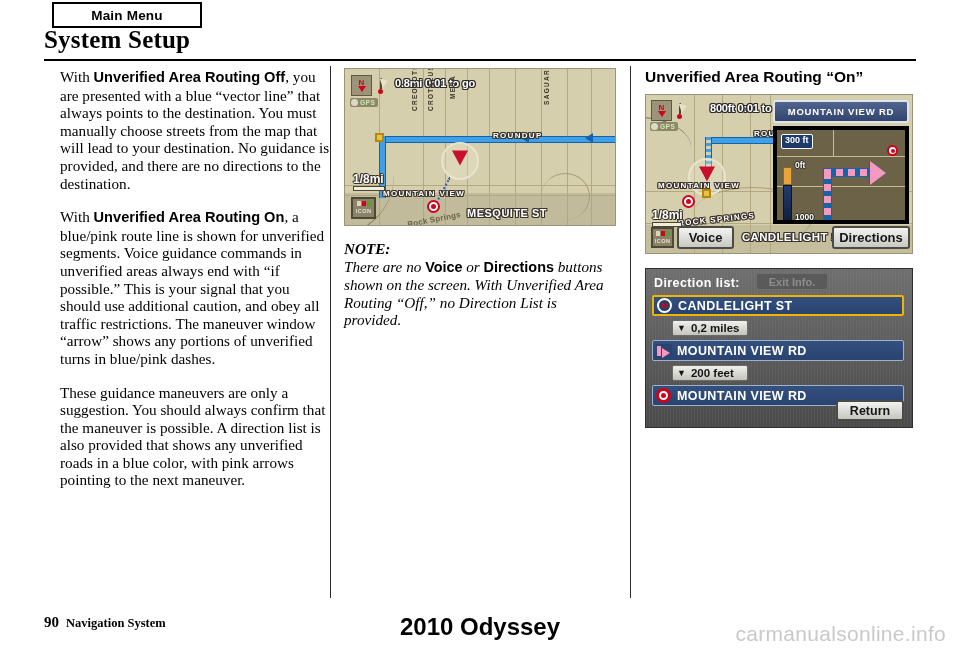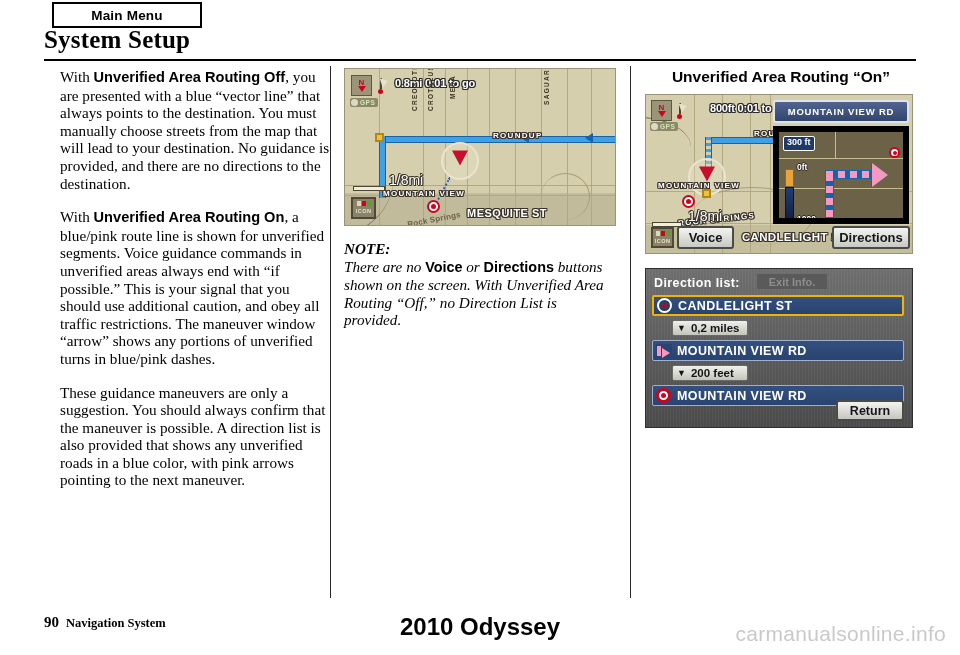--- a/index.html
+++ b/index.html
@@ -60,21 +60,21 @@
     height: 532px;
     background: #2a2a2a;
   }
   #divider-1 { left: 330px; }
   #divider-2 { left: 630px; }
 
   
   .column { position: absolute; top: 68px; }
   #col-left   { left: 60px;  width: 272px; }
   #col-mid    { left: 344px; width: 272px; }
-  #col-right  { left: 645px; width: 272px; text-align: center; }
+  #col-right  { left: 645px; width: 272px; }
 
   .body-par {
     font-family: "Liberation Serif", serif;
     font-size: 15.2px;
     line-height: 17.6px;
     color: #000;
     margin: 0 0 16px 0;
     text-align: left;
   }
   .body-par b {
@@ -286,25 +286,24 @@
                  1px 1px #39322a, -1px -1px #39322a, 1px -1px #39322a, -1px 1px #39322a;
   }
   .street-label.vert {
     transform: rotate(-90deg);
     transform-origin: left top;
   }
 
   .scale-badge {
     position: absolute;
     color: #ffffff;
-    font-size: 14px;
-    font-weight: normal;
+    font-size: 12px;
+    font-weight: bold;
     text-shadow: -1px 0 #3a3428, 1px 0 #3a3428, 0 -1px #3a3428, 0 1px #3a3428,
                  1px 1px #3a3428, -1px -1px #3a3428;
-    margin-left: 36px;
   }
   .scale-bar {
     position:absolute;height:3px;background:#f2eeda;border:1px solid #4b4534;
   }
   .icon-button {
     position: absolute;
     width: 25px; height: 22px;
     background: #8a8369;
     border: 2px solid #4e4936;
     box-sizing: border-box;
@@ -339,21 +338,21 @@
     color:#ffffff;
     font-size:9.5px;
     font-weight:bold;
     letter-spacing:.8px;
     display:flex;align-items:center;justify-content:center;
     box-sizing:border-box;
   }
   .man-window {
     position:absolute;
     background: #6b6248;
-    border:6px solid #000000;
+    border:4px solid #000000;
     box-sizing:border-box;
     overflow:hidden;
   }
   .man-window .mroad{position:absolute;background:#c6bd93;}
   .dash-h, .dash-v {
     position:absolute;
     background: repeating-linear-gradient(90deg,#f49ac1 0 7px, transparent 7px 12px);
   }
   .dash-v {
     background: repeating-linear-gradient(180deg,#f49ac1 0 7px, transparent 7px 12px);

